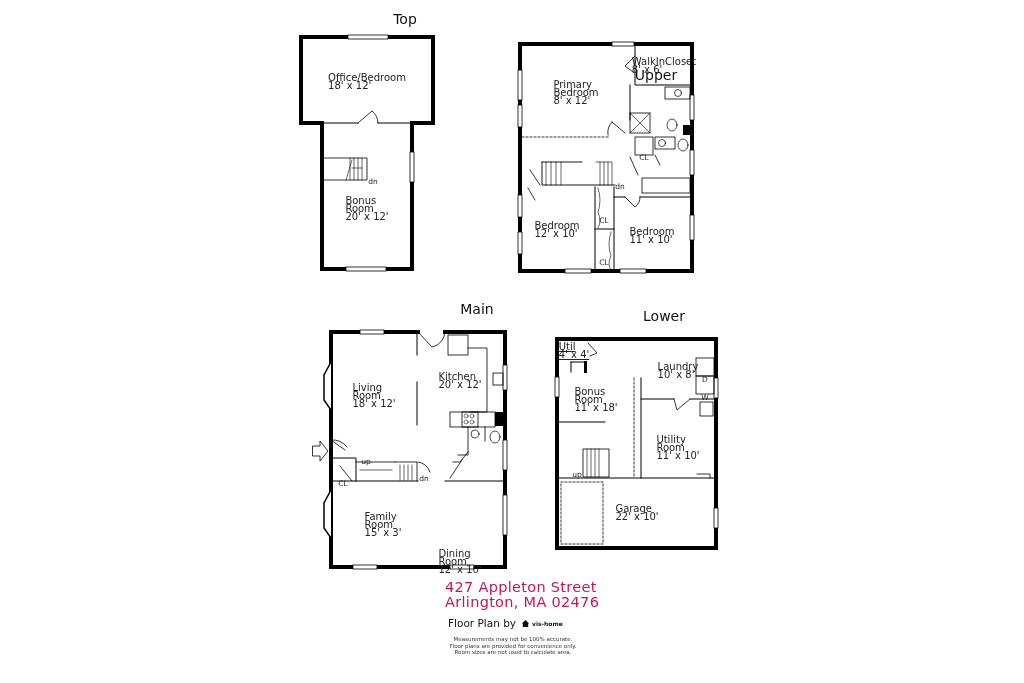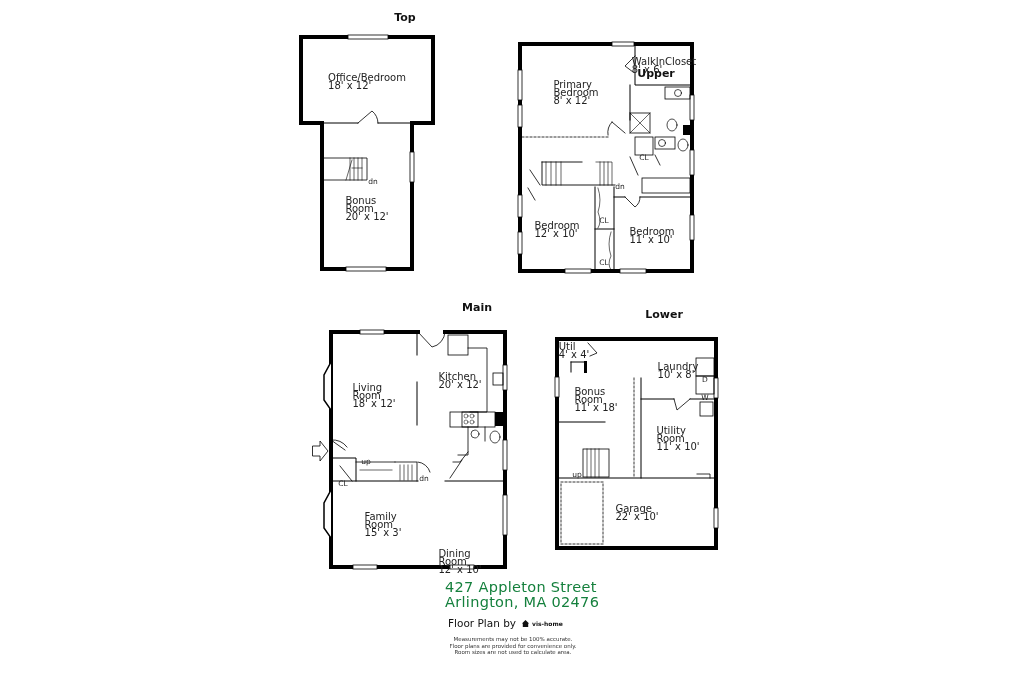--- a/index.html
+++ b/index.html
@@ -1,21 +1,21 @@
 <!DOCTYPE html>
 <html><head>
 <meta charset="utf-8">
 <style>
   html, body { margin:0; padding:0; background:#ffffff; }
   body { width:1024px; height:683px; position:relative; overflow:hidden; font-family:"DejaVu Sans", sans-serif; color:#111; }
   .plan-svg { position:absolute; left:0; top:0; width:1024px; height:683px; }
   .lbl { position:absolute; text-align:left; font-size:10px; line-height:8px; color:#222; transform:translateX(-50%); white-space:nowrap; }
-  .floor-title { position:absolute; font-size:11px; color:#111; transform:translateX(-50%);font-weight:bold; }
+  .floor-title { position:absolute; font-size:14px; color:#111; transform:translateX(-50%); }
   .tag { position:absolute; font-size:7.5px; color:#222; transform:translate(-50%,-50%);margin-top:12px; }
-  .addr { position:absolute; left:445px; top:580px; font-size:14.5px; line-height:15px; font-weight:500; letter-spacing:0.3px; color:#15803d; }
+  .addr { position:absolute; left:445px; top:580px; font-size:14.5px; line-height:15px; font-weight:500; letter-spacing:0.3px; color:#be185d; }
   .credit { position:absolute; left:448px; top:617px; font-size:10.5px; color:#111; display:flex; align-items:center; gap:5px; }
   .brand { font-size:6px; font-weight:bold; display:flex; align-items:center; gap:2px; }
   .disclaimer { position:absolute; left:438px; top:636px; width:150px; text-align:center; font-size:5.5px; line-height:6.5px; color:#333; }
 </style>
 </head>
 <body>
 
 <svg class="plan-svg" viewBox="0 0 1024 683" xmlns="http://www.w3.org/2000/svg">
   <g fill="none" stroke="#000" stroke-linecap="square">
 
@@ -222,34 +222,34 @@
 </div>
 <div class="lbl" style="left:460px; top:515px;margin-top:35px;">
   <div>Dining</div>
   <div>Room</div>
   <div>12' x 10'</div>
 </div>
 <div class="tag" style="left:343px; top:471px;">CL</div>
 <div class="tag" style="left:366px; top:449px;">up</div>
 <div class="tag" style="left:424px; top:466px;">dn</div>
 
-<div class="lbl" style="left:574px; top:343px;">
+<div class="lbl" style="left:574px; top:343px;text-decoration:underline;">
   <div>Util</div>
   <div>4' x 4'</div>
 </div>
 <div class="lbl" style="left:678px; top:363px;">
   <div>Laundry</div>
   <div>10' x 8'</div>
 </div>
 <div class="lbl" style="left:596px; top:388px;">
   <div>Bonus</div>
   <div>Room</div>
   <div>11' x 18'</div>
 </div>
-<div class="lbl" style="left:678px; top:427px;">
+<div class="lbl" style="left:678px; top:436px;">
   <div>Utility</div>
   <div>Room</div>
   <div>11' x 10'</div>
 </div>
 <div class="lbl" style="left:637px; top:505px;">
   <div>Garage</div>
   <div>22' x 10'</div>
 </div>
 <div class="tag" style="left:705px; top:367px;">D</div>
 <div class="tag" style="left:705px; top:385px;">W</div>

